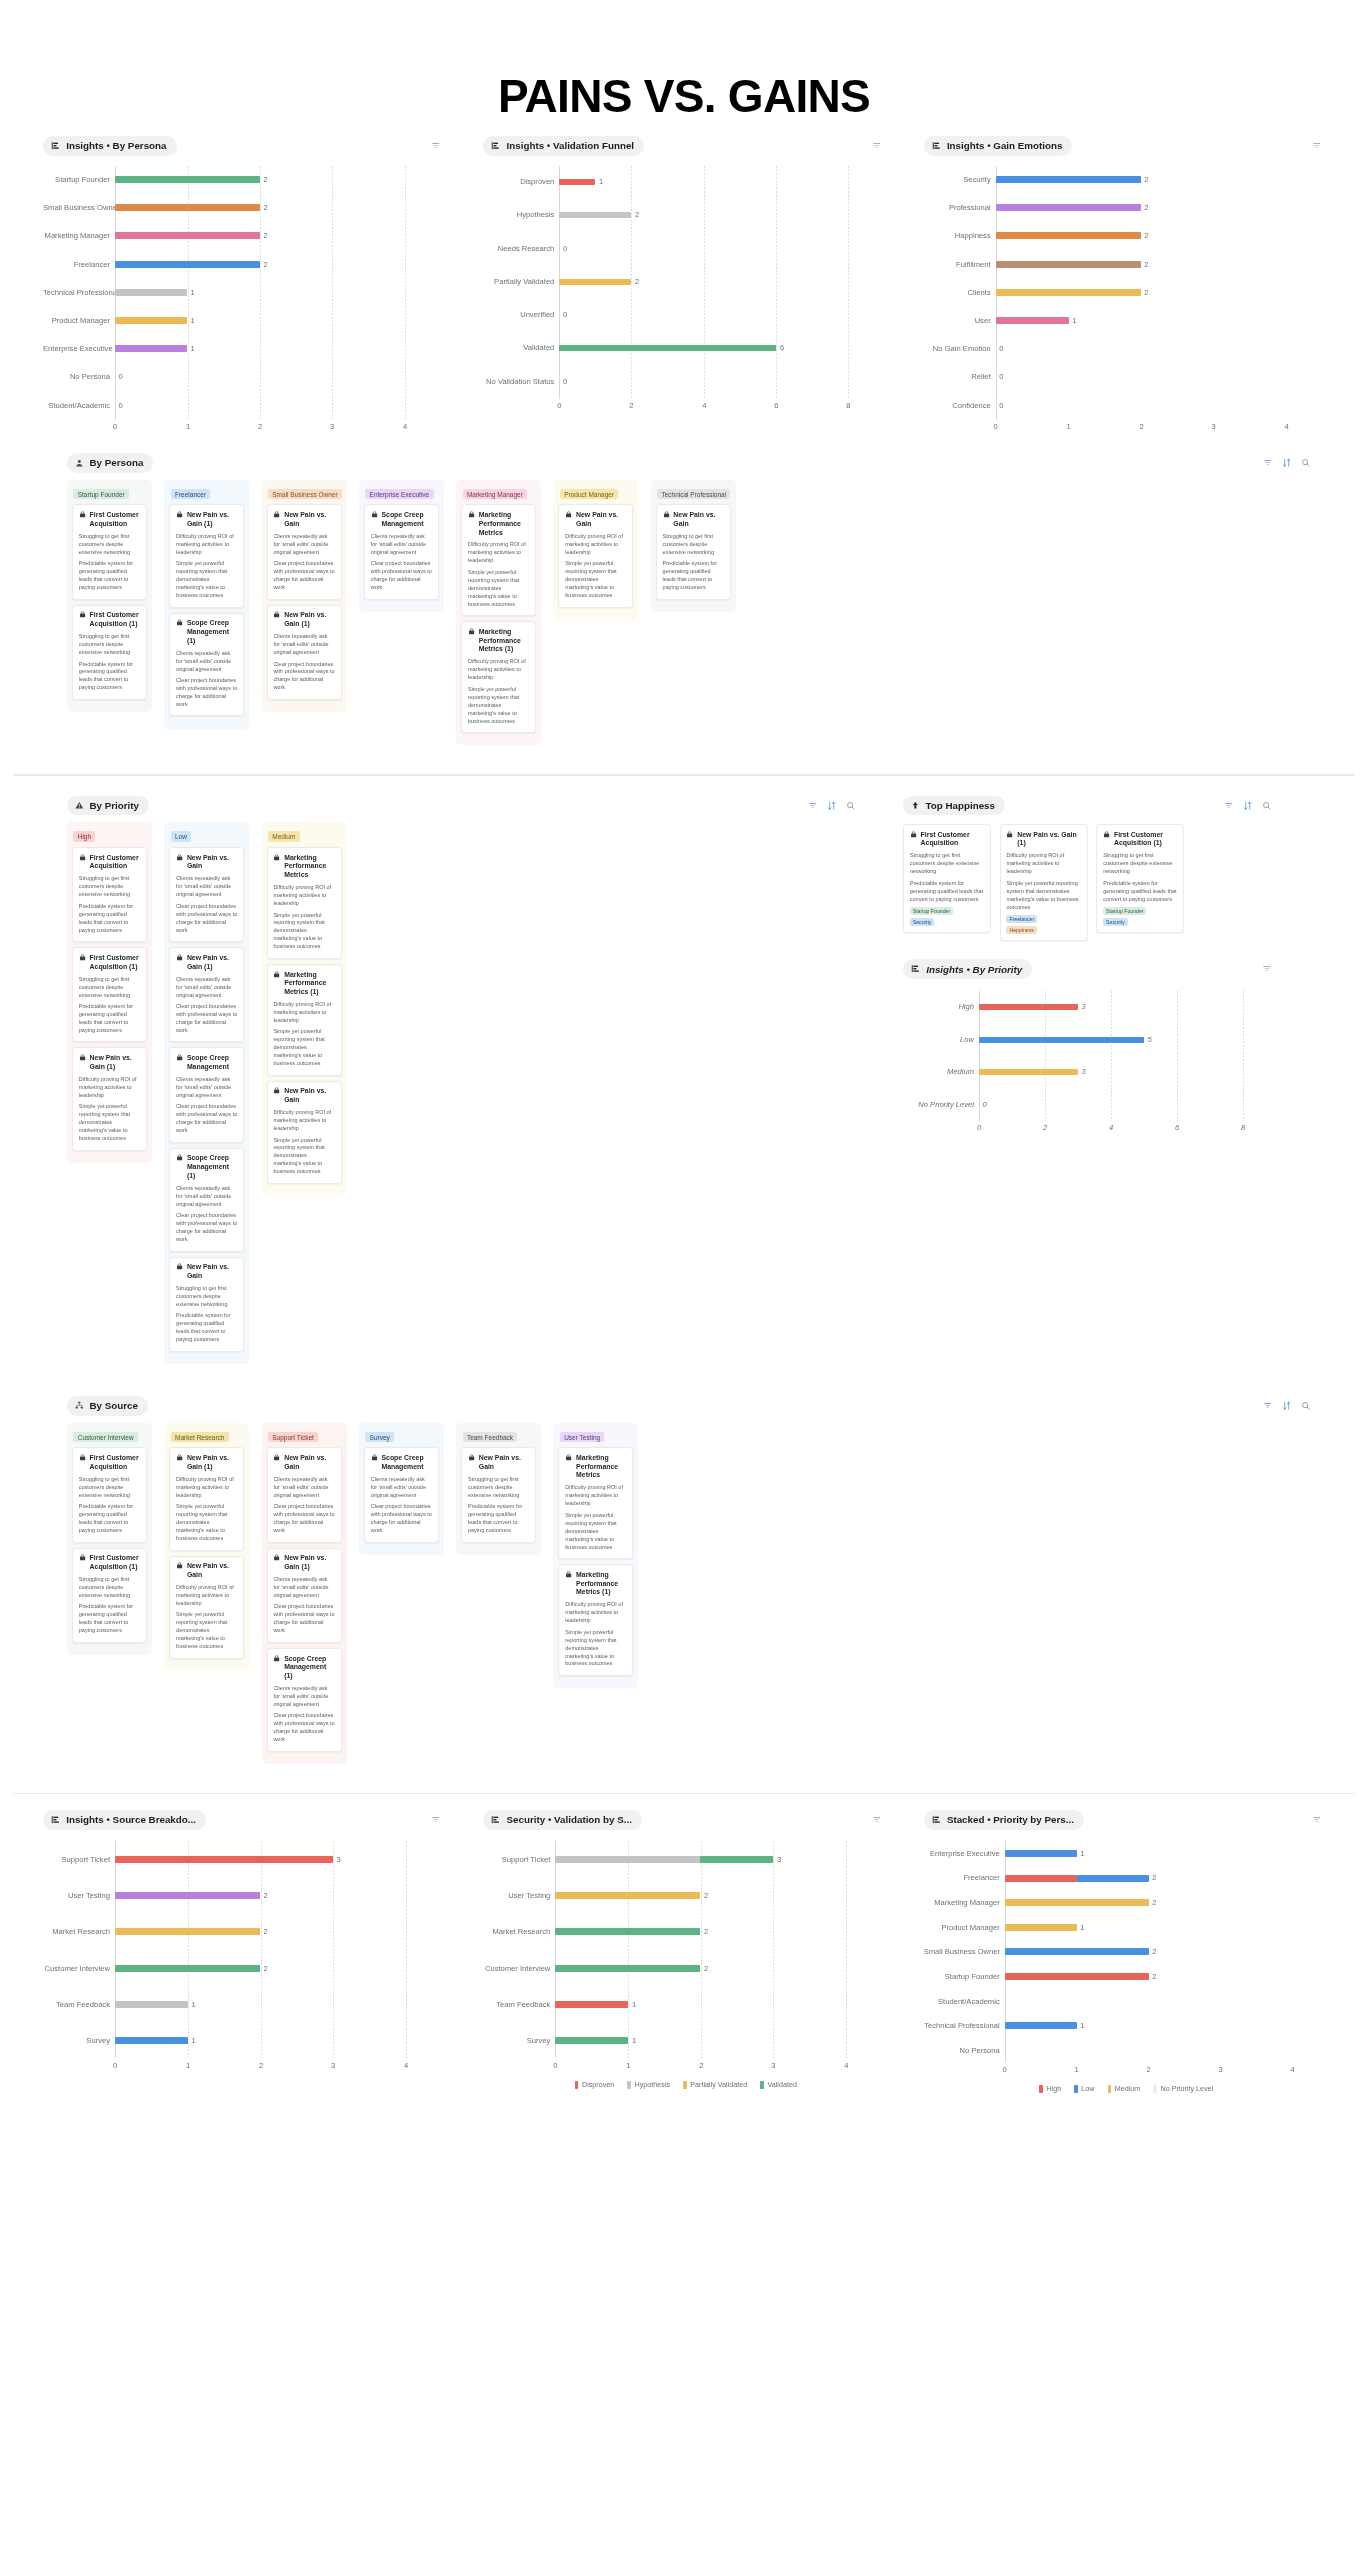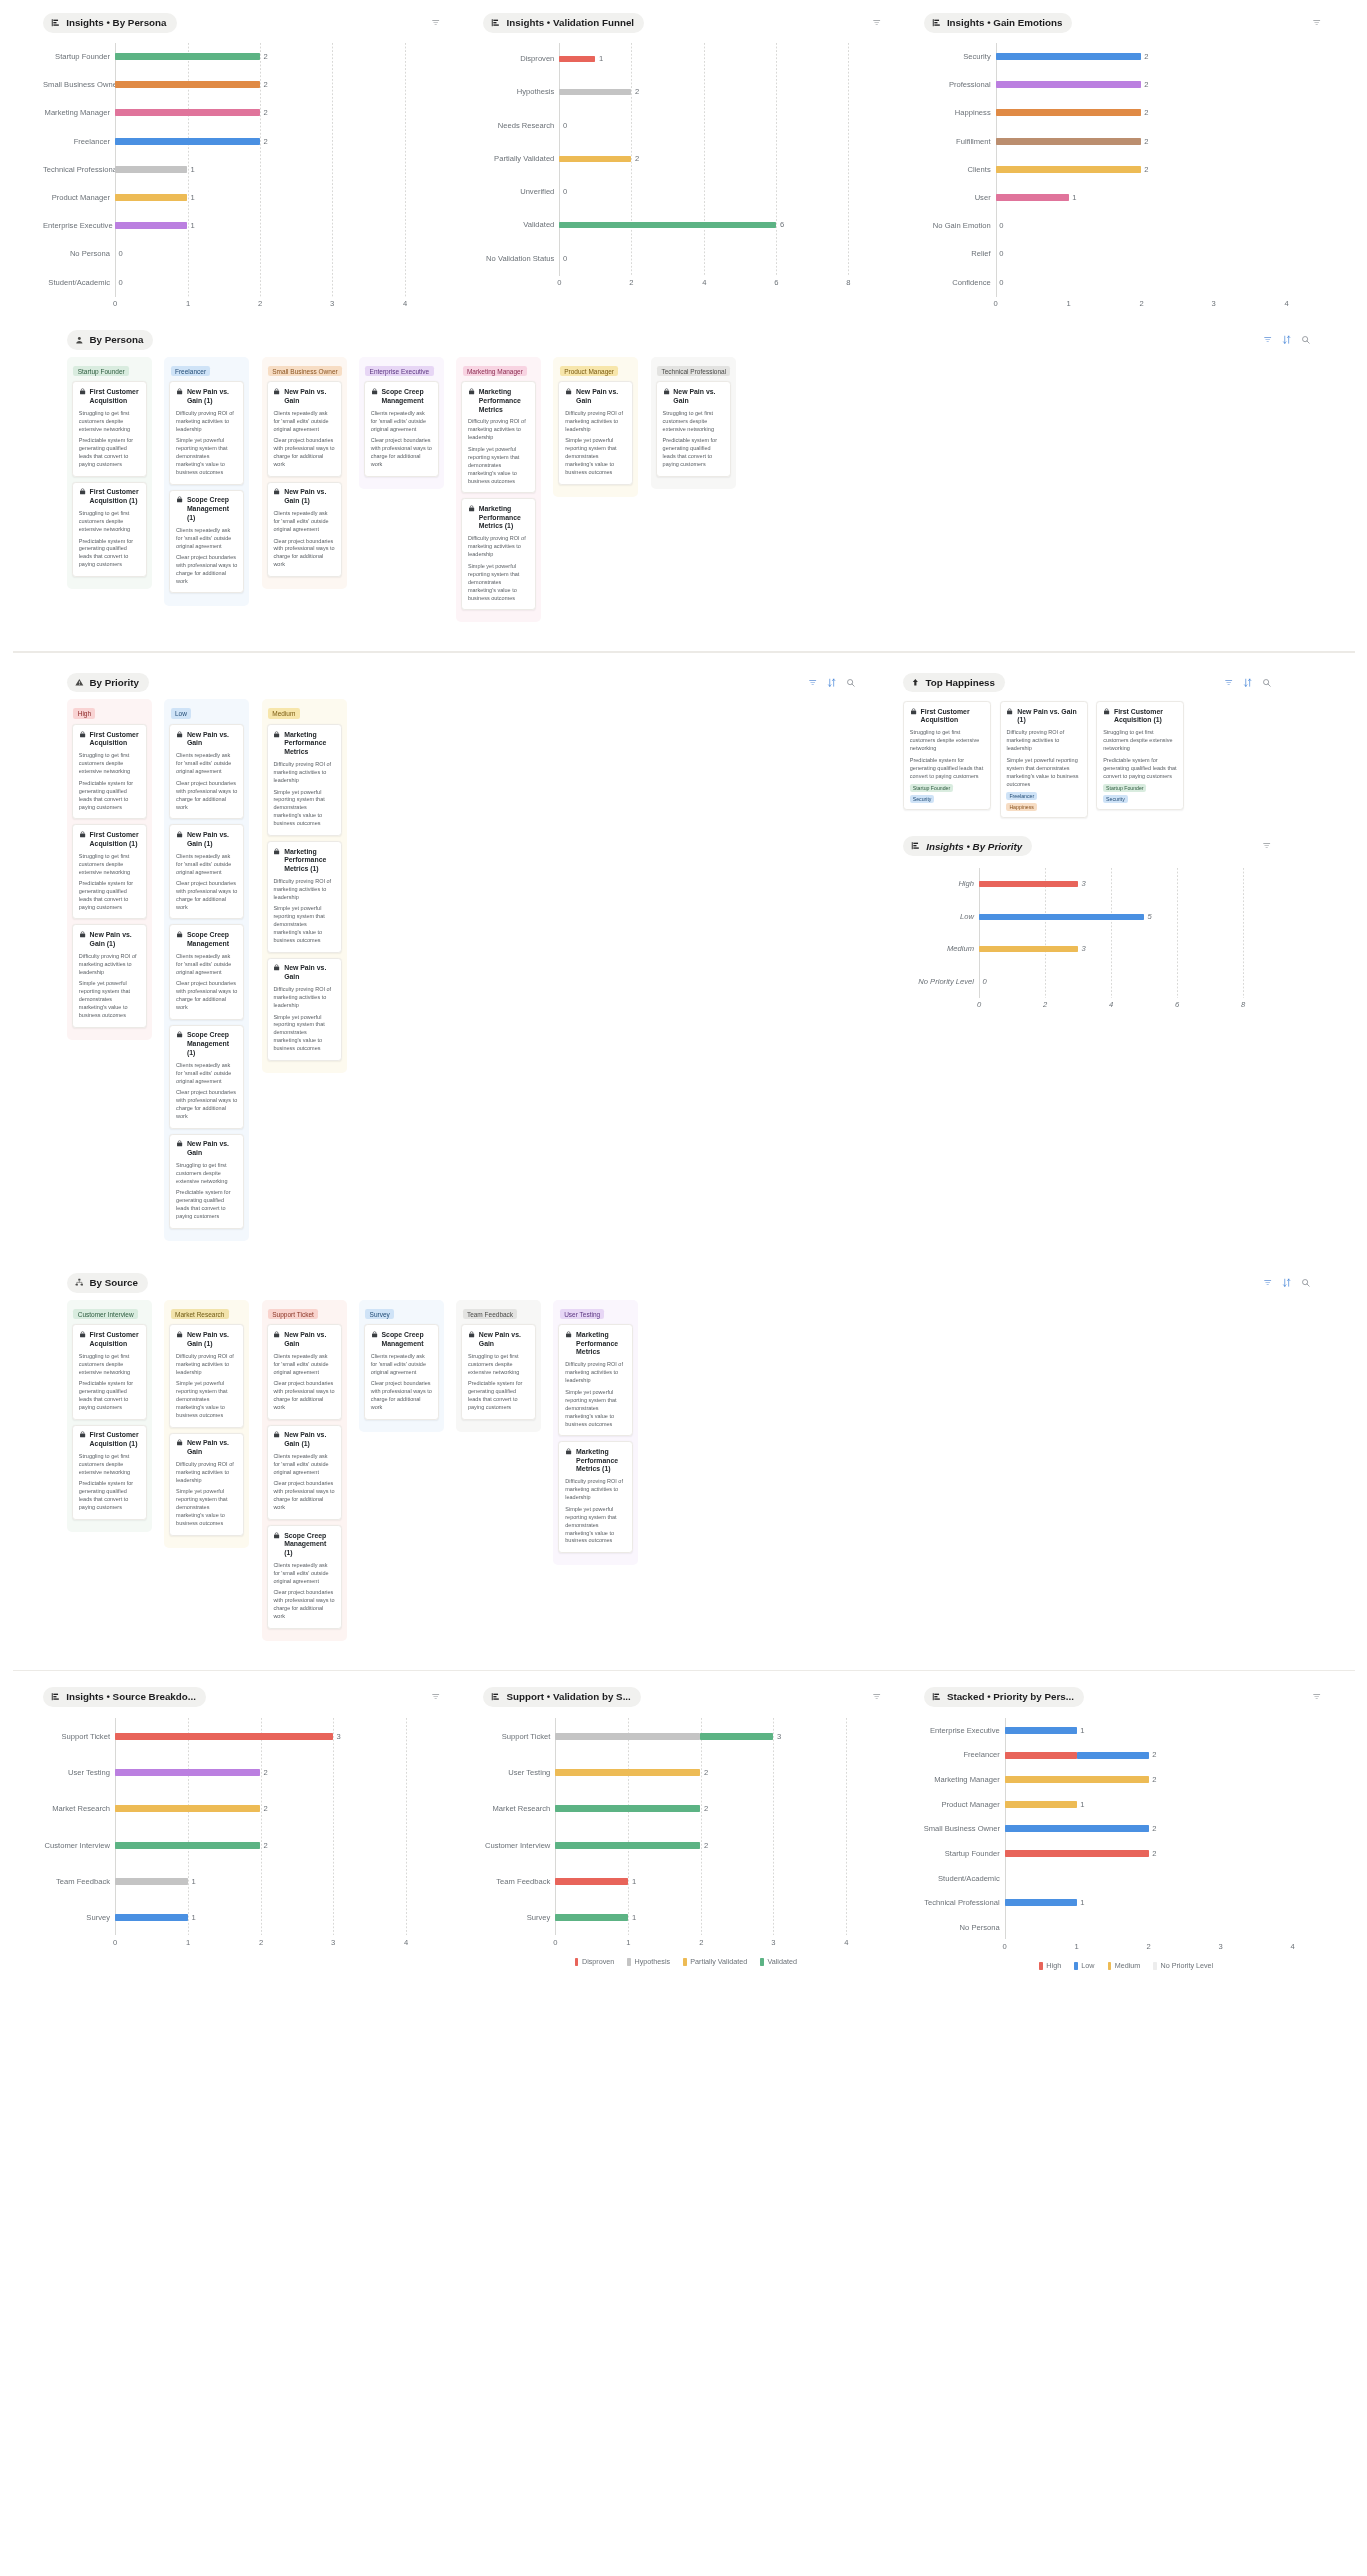--- a/index.html
+++ b/index.html
@@ -91,20 +91,21 @@
   .card-line:last-child{ margin-bottom:0; }
   .card-tags{ display:flex;flex-direction:column;align-items:flex-start;gap:2.2px;margin-top:3.6px; }
   .tag{ font-size:5.2px;padding:1.1px 2.9px;border-radius:2.2px; }
 
   .hr{ height:1.4px;background:#eceae6;margin:0; }
 </style>
 </head>
 <body>
 
 <div>
+  <div class="page-title">PAINS VS. GAINS</div>
 </div>
 
 <div id="mount">
     <div class="chart-row" style="margin:13px 0 0 43px;">
       <div style="width:445px;">
         <div class="block chart-card" style="width:405px;">  
           <div class="block-head">    
             <div class="chip">
               <span class="gi">
                 <svg width="9.4" height="9.4" viewBox="0 0 24 24">
@@ -1098,21 +1099,21 @@
           <div class="block-head">    
             <div class="chip">
               <span class="gi">
                 <svg width="9.4" height="9.4" viewBox="0 0 24 24">
                   <rect x="2" y="3" width="2.3" height="18" fill="#1d1d1f"></rect>
                   <rect x="6" y="4.2" width="12" height="3.4" fill="#1d1d1f"></rect>
                   <rect x="6" y="10.3" width="8" height="3.4" fill="#1d1d1f"></rect>
                   <rect x="6" y="16.4" width="14" height="3.4" fill="#1d1d1f"></rect>
                 </svg>
               </span>
-              <span>Support • Validation by S...</span>
+              <span>Security • Validation by S...</span>
             </div>    
             <div class="tools">
               <span>
                 <svg width="9.4" height="9.4" viewBox="0 0 24 24">
                   <rect x="3" y="6" width="18" height="1.8" rx=".9" fill="#8e9296"></rect>
                   <rect x="6" y="11.2" width="12" height="1.8" rx=".9" fill="#8e9296"></rect>
                   <rect x="9" y="16.4" width="6" height="1.8" rx=".9" fill="#8e9296"></rect>
                 </svg>
               </span>
             </div>  

